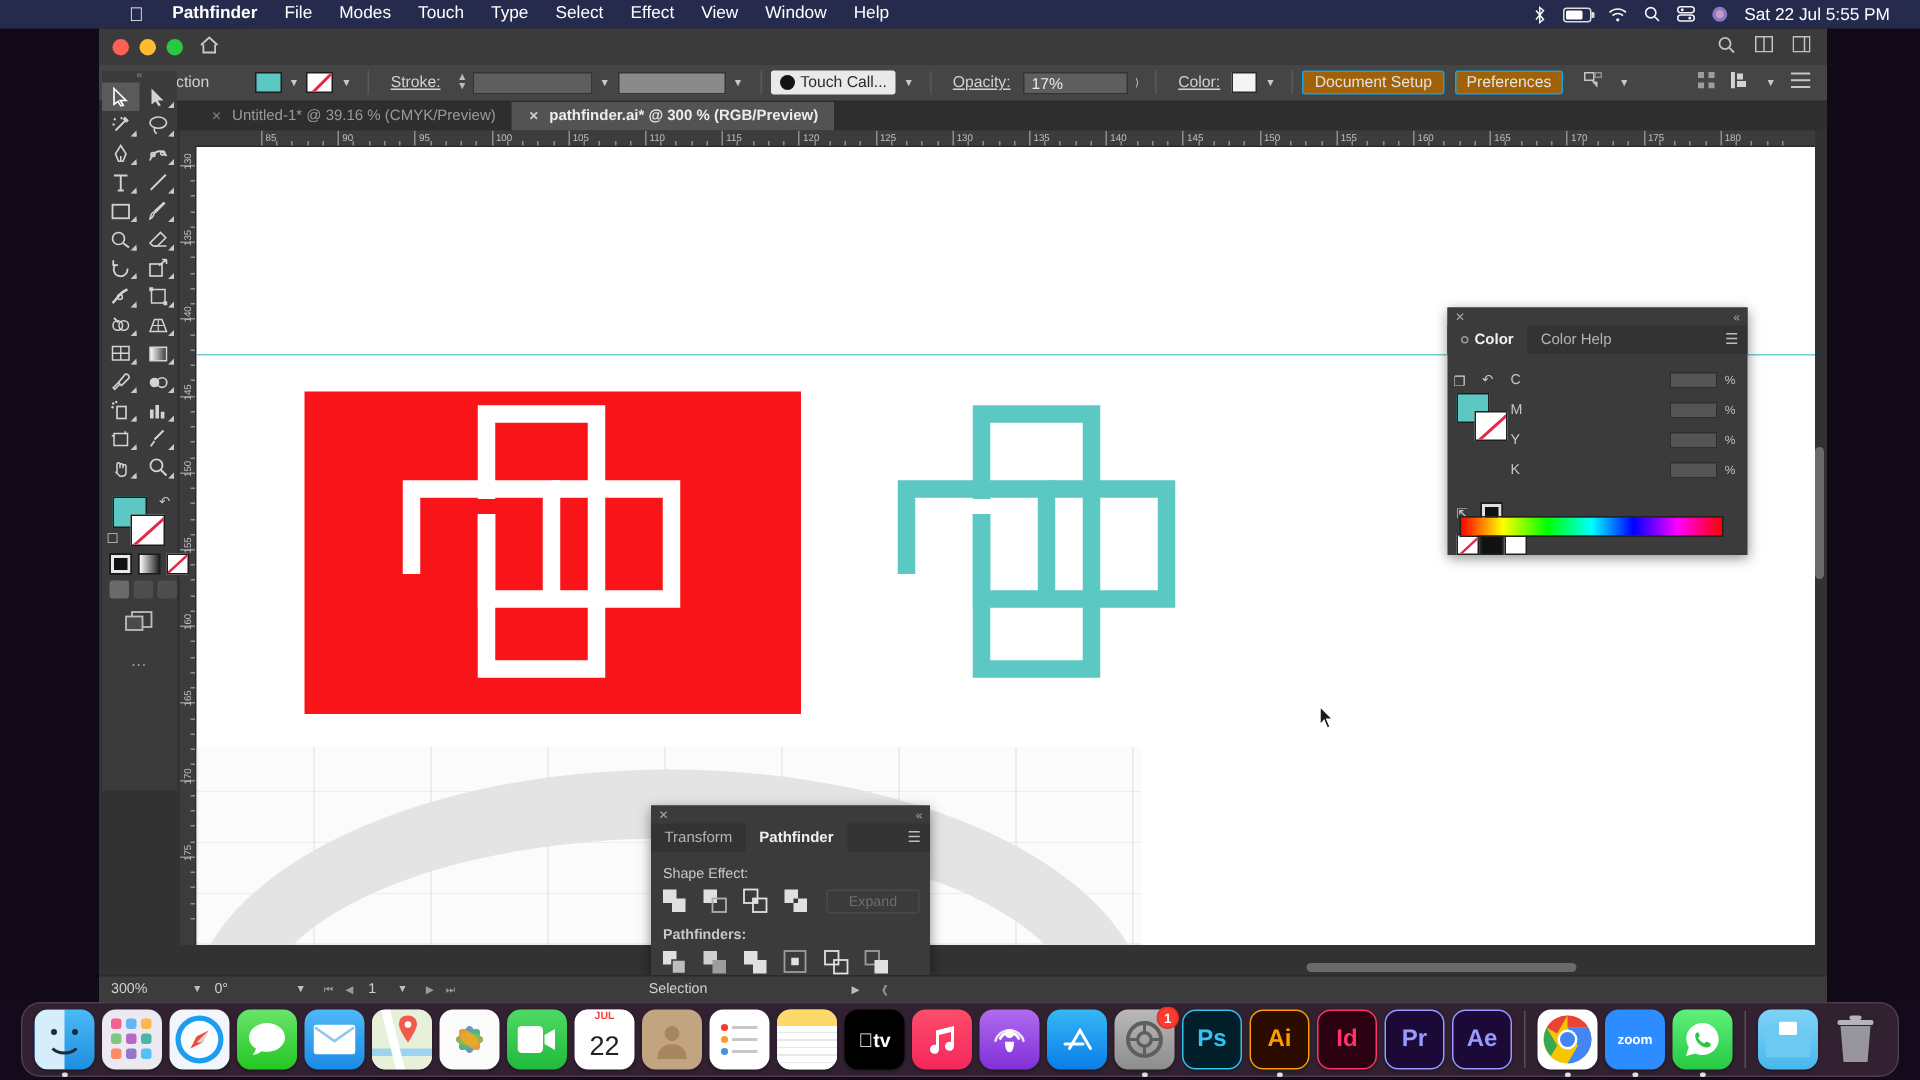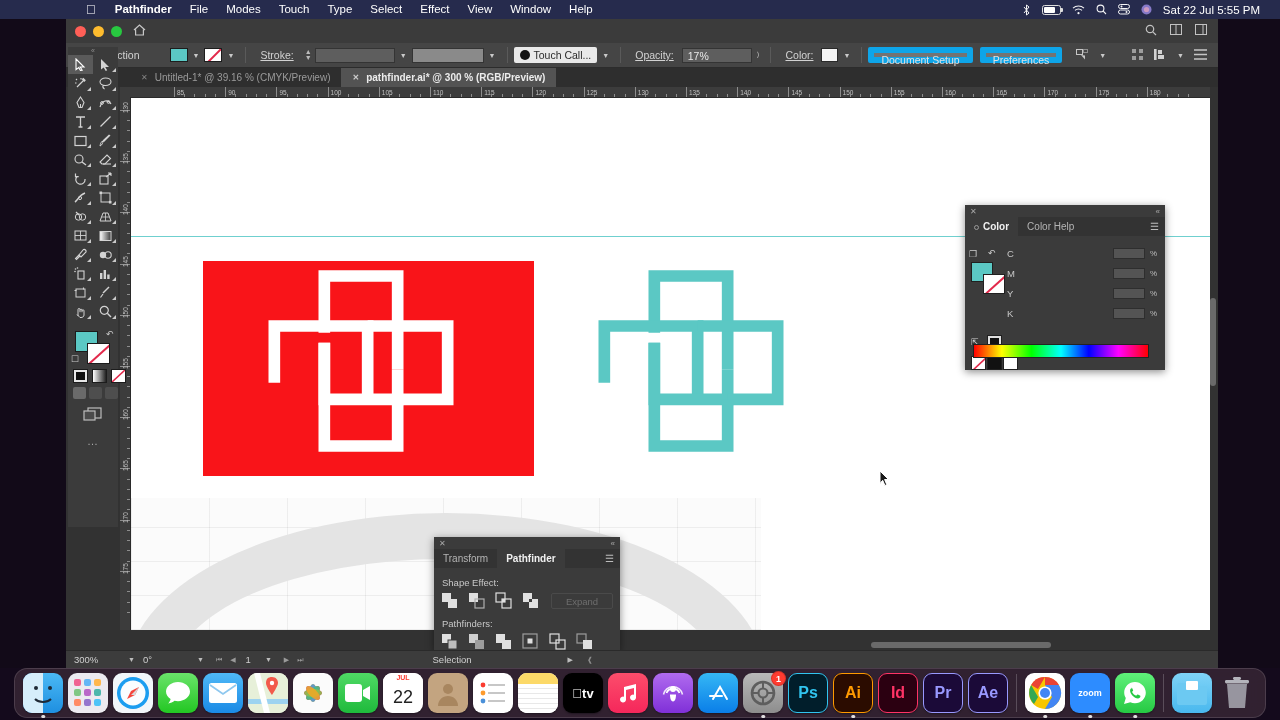--- a/index.html
+++ b/index.html
@@ -79,21 +79,21 @@
     background:#e2294b; transform:rotate(-45deg);
   }
   .caret { color:#c9c9c9; font-size:7px; padding:0 5px; }
   .cb-under { text-decoration:underline; }
   .cb-field {
     height:15px; background:#5e5e5e; border:1px solid #343434; display:inline-block;
   }
   .cb-field.w80 { width:80px; } .cb-field.w70 { width:70px; }
   .stroke-pre { width:72px; height:15px; background:#8a8a8a; border:1px solid #343434; }
   .cb-btn {
-    height:16px; border:6px solid #0ea5e9; background:#737373; color:#e2e2e2;
+    height:16px; border:1px solid #0ea5e9; background:#a16207; color:#e2e2e2;
     padding:0 7px; font-size:10.5px; line-height:14px; border-radius:2px;
   }
   .touch-chip {
     height:16px; background:#e9e9e9; color:#2a2a2a; border-radius:2px;
     padding:0 6px; font-size:10.5px; line-height:16px; display:flex; align-items:center; gap:4px;
   }
   .touch-chip .dot { width:10px; height:10px; background:#141414; border-radius:50%; }
   .sep { width:1px; height:16px; background:#5a5a5a; margin:0 6px; }
   .style-sw { width:17px; height:14px; background:#f4f4f4; border:1px solid #2a2a2a; }
   .cb-icon { color:#c6c6c6; font-size:11px; padding:0 5px; }
@@ -970,21 +970,21 @@
               </svg>
           </span>
           <span class="pf-btn">
             <svg width="17" height="17" viewBox="0 0 17 17">
                 <path d="M1 1h9v6h6v9H7v-6H1z" fill="#e0e0e0"></path>
                 <rect x="7" y="7" width="3" height="3" fill="#3b3b3b"></rect>
               </svg>
           </span>
           <span class="pf-expand">Expand</span>
         </div>
-        <div class="pf-sect" style="margin-top:9px;">Pathfinders:</div>
+        <div class="pf-sect" style="margin-top:9px;font-weight:bold;">Pathfinders:</div>
         <div class="pf-row">
           <span class="pf-btn">
             <svg width="17" height="17" viewBox="0 0 17 17">
                 <rect x="1" y="1" width="9" height="9" fill="#e0e0e0"></rect>
                 <rect x="7" y="7" width="9" height="9" fill="#bdbdbd" stroke="#3b3b3b" stroke-width="1"></rect>
               </svg>
           </span>
           <span class="pf-btn">
             <svg width="17" height="17" viewBox="0 0 17 17">
                 <rect x="1" y="1" width="9" height="9" fill="#cfcfcf"></rect>

